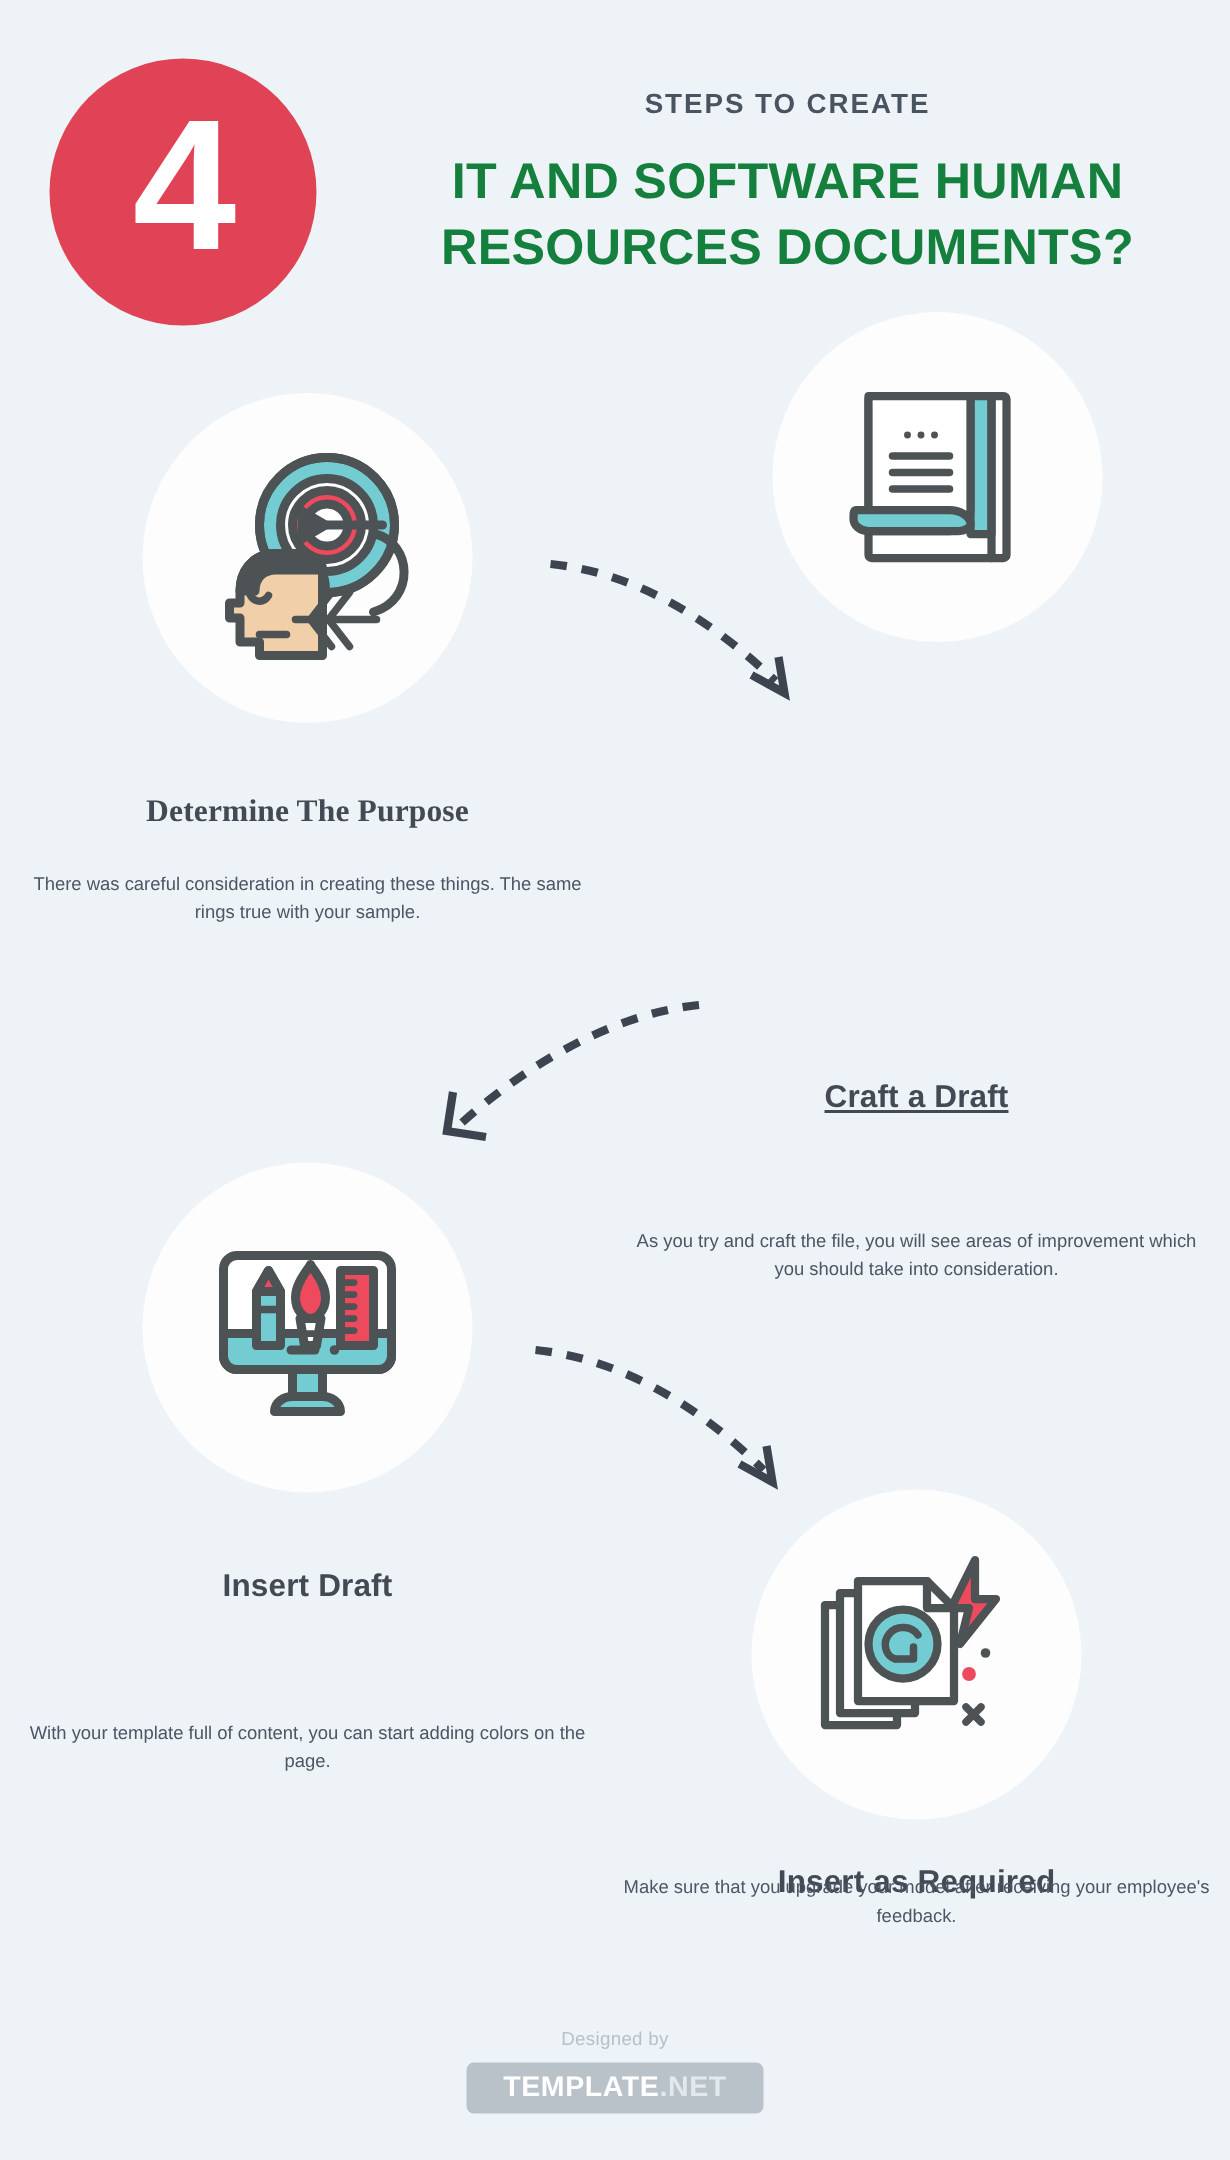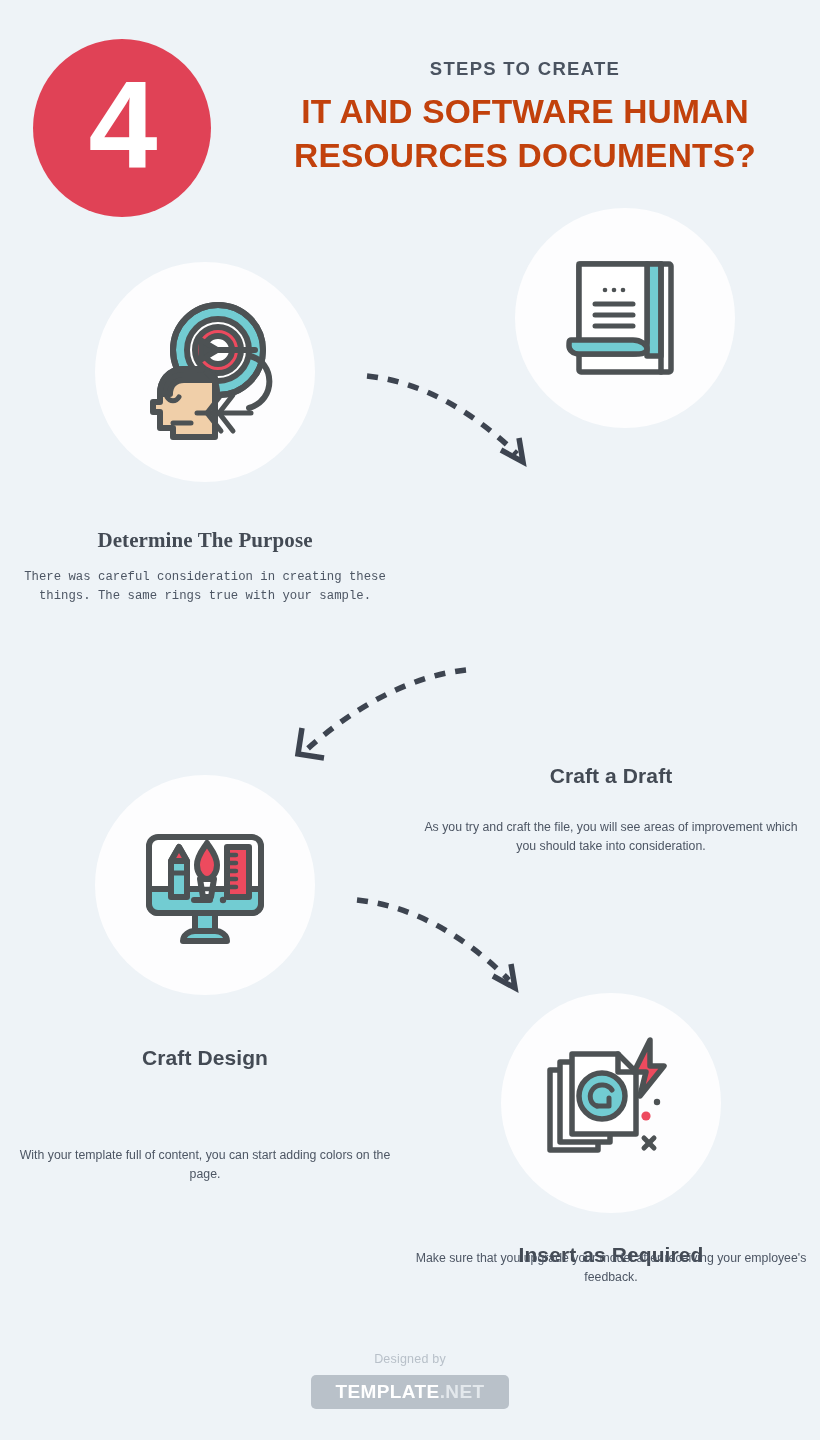--- a/index.html
+++ b/index.html
@@ -61,22 +61,22 @@
   .eyebrow {
     color: #4a5360;
     font-size: 18.5px;
     font-weight: bold;
     letter-spacing: 1.3px;
     line-height: 1.2;
     text-transform: uppercase;
   }
 
   .headline {
-    margin-top: 10px;
-    color: #c2410c;
+    margin-top: 20px;
+    color: #15803d;
     font-size: 33.5px;
     font-weight: bold;
     letter-spacing: 0.2px;
     line-height: 1.30;
     text-transform: uppercase;
   }
 
   
   .step { position: absolute; }
 
@@ -207,21 +207,21 @@
 
             <path d="M68,117 L122,117" fill="none" stroke-width="5"></path>
             <path d="M92,99 L78,117 L92,135" fill="none" stroke-width="5"></path>
             <path d="M104,99 L90,117 L104,135" fill="none" stroke-width="5"></path>
           </g>
         </svg>
       </span>
     </div>
 
     <div class="step-title" style="top:528px;font-family:Liberation Serif, serif;">Determine The Purpose</div>
-    <div class="step-desc" style="top:568px;font-family:Liberation Mono, monospace;">There was careful consideration in creating these things. The same rings true with your sample.</div>
+    <div class="step-desc" style="top:580px;">There was careful consideration in creating these things. The same rings true with your sample.</div>
   </div>
 
   <svg class="arrow" style="left:355px; top:358px;" width="200" height="120">
     <path d="M12,18 C70,24 120,56 162,96" fill="none" stroke="#3d4450" stroke-width="5.5" stroke-dasharray="11 10" stroke-linecap="butt"></path>
     <path d="M146,92 L168,104 L164,80" fill="none" stroke="#3d4450" stroke-width="5.5" stroke-linecap="butt" stroke-linejoin="miter"></path>
   </svg>
 
   <div class="step step-right">
 
     <div class="icon-circle" style="left:100px; top:208px;">
@@ -246,21 +246,21 @@
           </g>
           <g fill="#4d5254">
             <circle cx="50" cy="42" r="2.3"></circle>
             <circle cx="59" cy="42" r="2.3"></circle>
             <circle cx="68" cy="42" r="2.3"></circle>
           </g>
         </svg>
       </span>
     </div>
 
-    <div class="step-title" style="top:764px;">Craft a Draft</div>
+    <div class="step-title" style="top:720px;text-decoration:underline;">Craft a Draft</div>
     <div class="step-desc" style="top:780px;margin-top:38px;">As you try and craft the file, you will see areas of improvement which you should take into consideration.</div>
   </div>
 
   <svg class="arrow" style="left:280px; top:652px;" width="200" height="120">
     <path d="M186,18 C128,24 70,58 24,100" fill="none" stroke="#3d4450" stroke-width="5.5" stroke-dasharray="11 10" stroke-linecap="butt"></path>
     <path d="M22,76 L18,102 L44,106" fill="none" stroke="#3d4450" stroke-width="5.5" stroke-linecap="butt" stroke-linejoin="miter"></path>
   </svg>
 
   <div class="step step-left">
 
@@ -289,21 +289,21 @@
             <path d="M58,96 L58,114 L78,114 L78,96 Z" fill="#72ccd2"></path>
             <path d="M46,124 C46,118 52,114 58,114 L78,114 C84,114 90,118 90,124 Z" fill="#72ccd2"></path>
 
             <rect x="54" y="80" width="22" height="6" rx="3" fill="#4d5254" stroke="none"></rect>
             <circle cx="86" cy="83" r="3.2" fill="#4d5254" stroke="none"></circle>
           </g>
         </svg>
       </span>
     </div>
 
-    <div class="step-title" style="top:1046px;">Craft Design</div>
+    <div class="step-title" style="top:1046px;">Insert Draft</div>
     <div class="step-desc" style="top:1146px;">With your template full of content, you can start adding colors on the page.</div>
   </div>
 
   <svg class="arrow" style="left:345px; top:882px;" width="200" height="120">
     <path d="M12,18 C70,24 122,56 164,98" fill="none" stroke="#3d4450" stroke-width="5.5" stroke-dasharray="11 10" stroke-linecap="butt"></path>
     <path d="M148,94 L170,106 L166,82" fill="none" stroke="#3d4450" stroke-width="5.5" stroke-linecap="butt" stroke-linejoin="miter"></path>
   </svg>
 
   <div class="step step-right">
 

